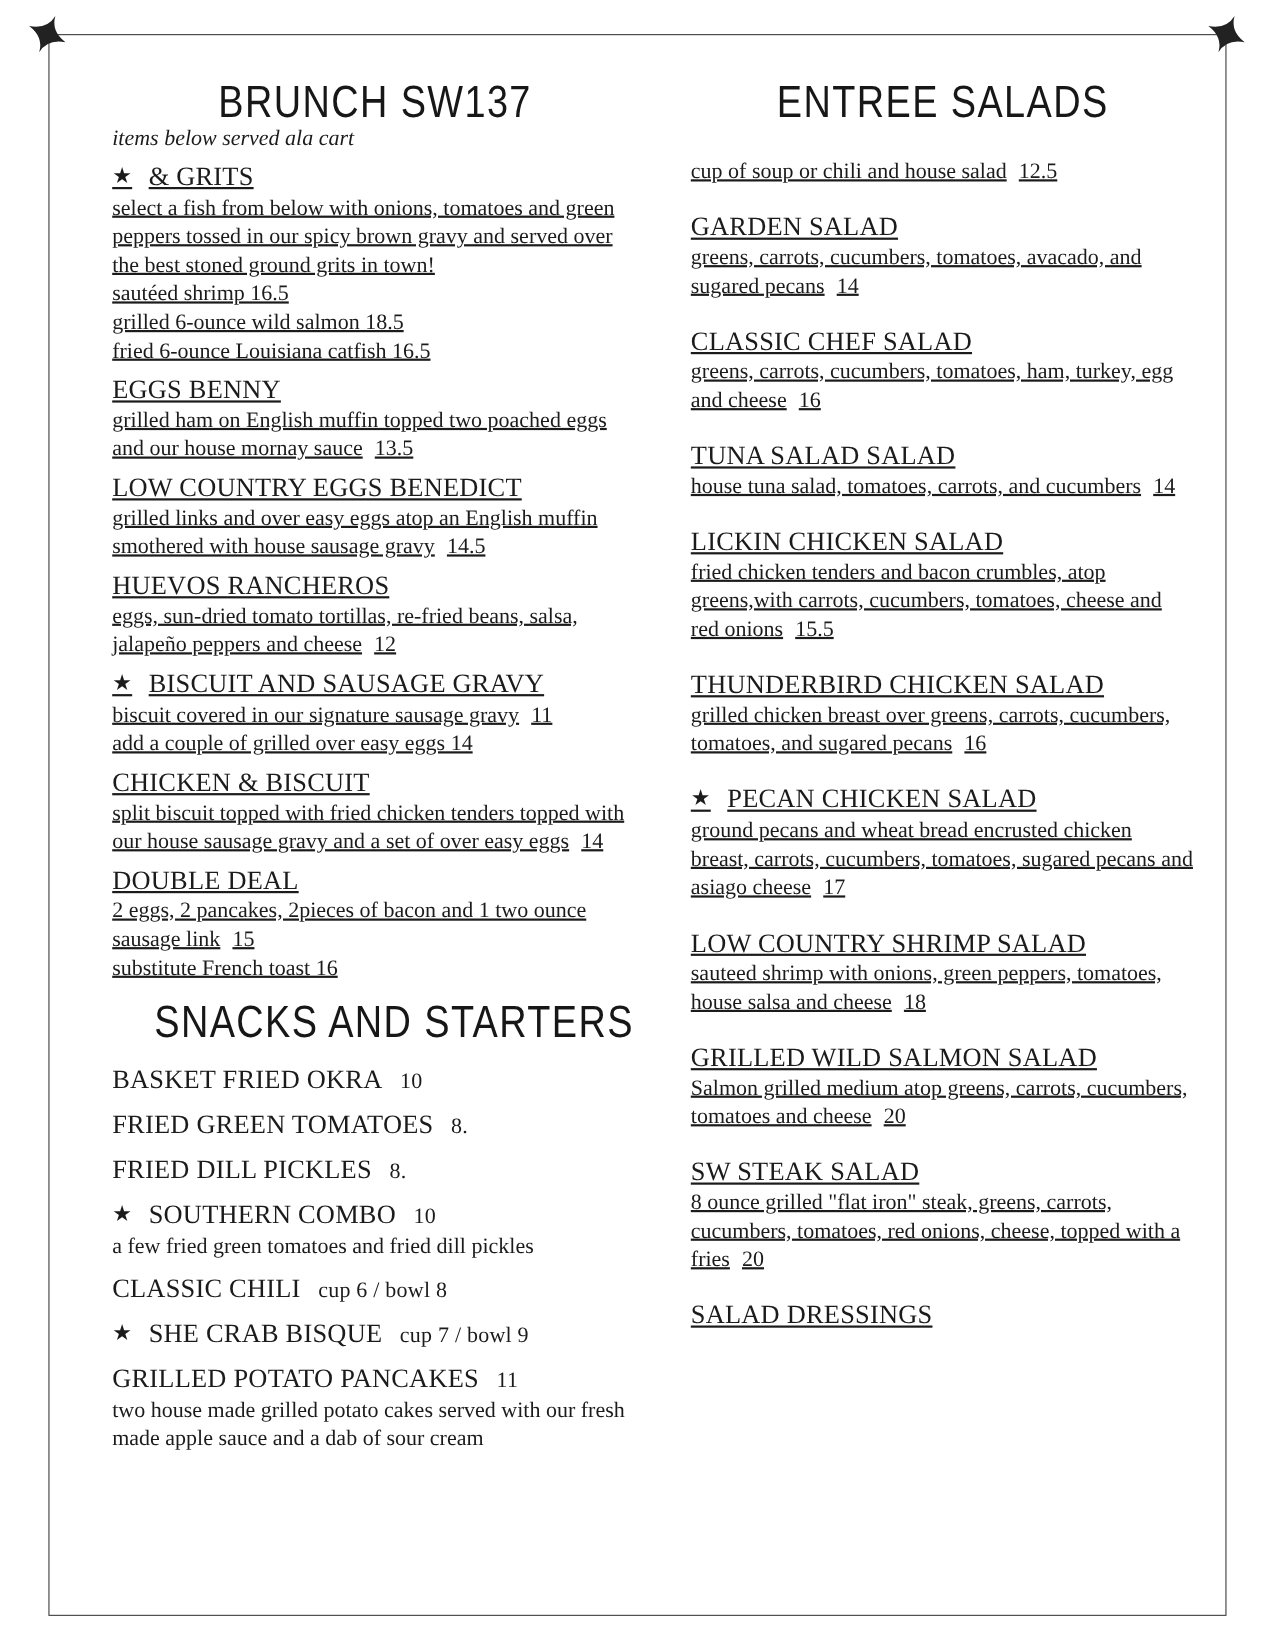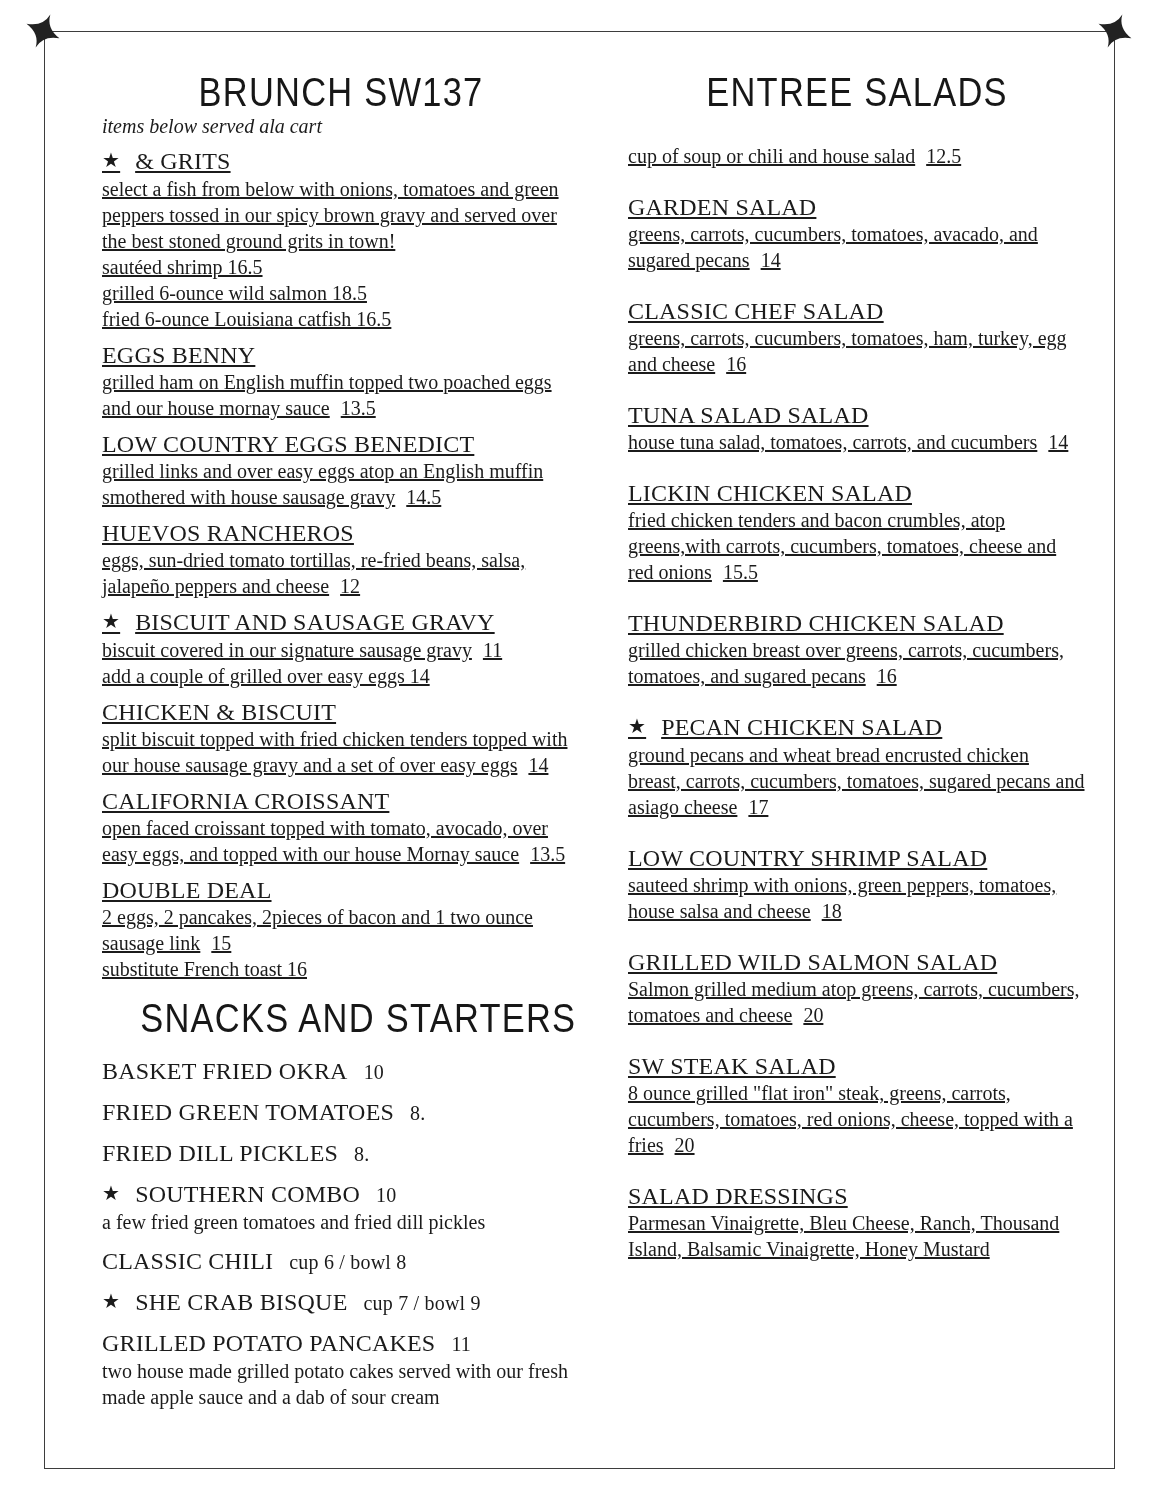--- a/index.html
+++ b/index.html
@@ -109,24 +109,20 @@
     <h3 class="name"><span class="star">★</span><span>BISCUIT AND SAUSAGE GRAVY</span></h3>
     <p class="desc"><span>biscuit covered in our signature sausage gravy</span><span class="price">11</span></p>
     <div class="desc">add a couple of grilled over easy eggs 14</div>
   </div>
 
   <div class="item">
     <h3 class="name">CHICKEN &amp; BISCUIT</h3>
     <p class="desc"><span>split biscuit topped with fried chicken tenders topped with our house sausage gravy and a set of over easy eggs</span><span class="price">14</span></p>
   </div>
 
-  <div class="item">
-    <h3 class="name">CALIFORNIA CROISSANT</h3>
-    <p class="desc"><span>open faced croissant topped with tomato, avocado, over easy eggs, and topped with our house Mornay sauce</span><span class="price">13.5</span></p>
-  </div>
 
   <div class="item">
     <h3 class="name">DOUBLE DEAL</h3>
     <p class="desc"><span>2 eggs, 2 pancakes, 2pieces of bacon and 1 two ounce sausage link</span><span class="price">15</span></p>
     <div class="desc">substitute French toast 16</div>
   </div>
 
   <h1 class="menu-title section-head">SNACKS AND STARTERS</h1>
 
   <div class="snack">
@@ -207,15 +203,14 @@
     <p class="desc"><span>Salmon grilled medium atop greens, carrots, cucumbers, tomatoes and cheese</span><span class="price">20</span></p>
   </div>
 
   <div class="item">
     <h3 class="name">SW STEAK SALAD</h3>
     <p class="desc"><span>8 ounce grilled "flat iron" steak, greens, carrots, cucumbers, tomatoes, red onions, cheese, topped with a fries</span><span class="price">20</span></p>
   </div>
 
   <div class="item">
     <h3 class="name">SALAD DRESSINGS</h3>
-    <p class="desc"><span>Parmesan Vinaigrette, Bleu Cheese, Ranch, Thousand Island, Balsamic Vinaigrette, Honey Mustard</span></p>
   </div>
 </div>
 
 </body></html>

